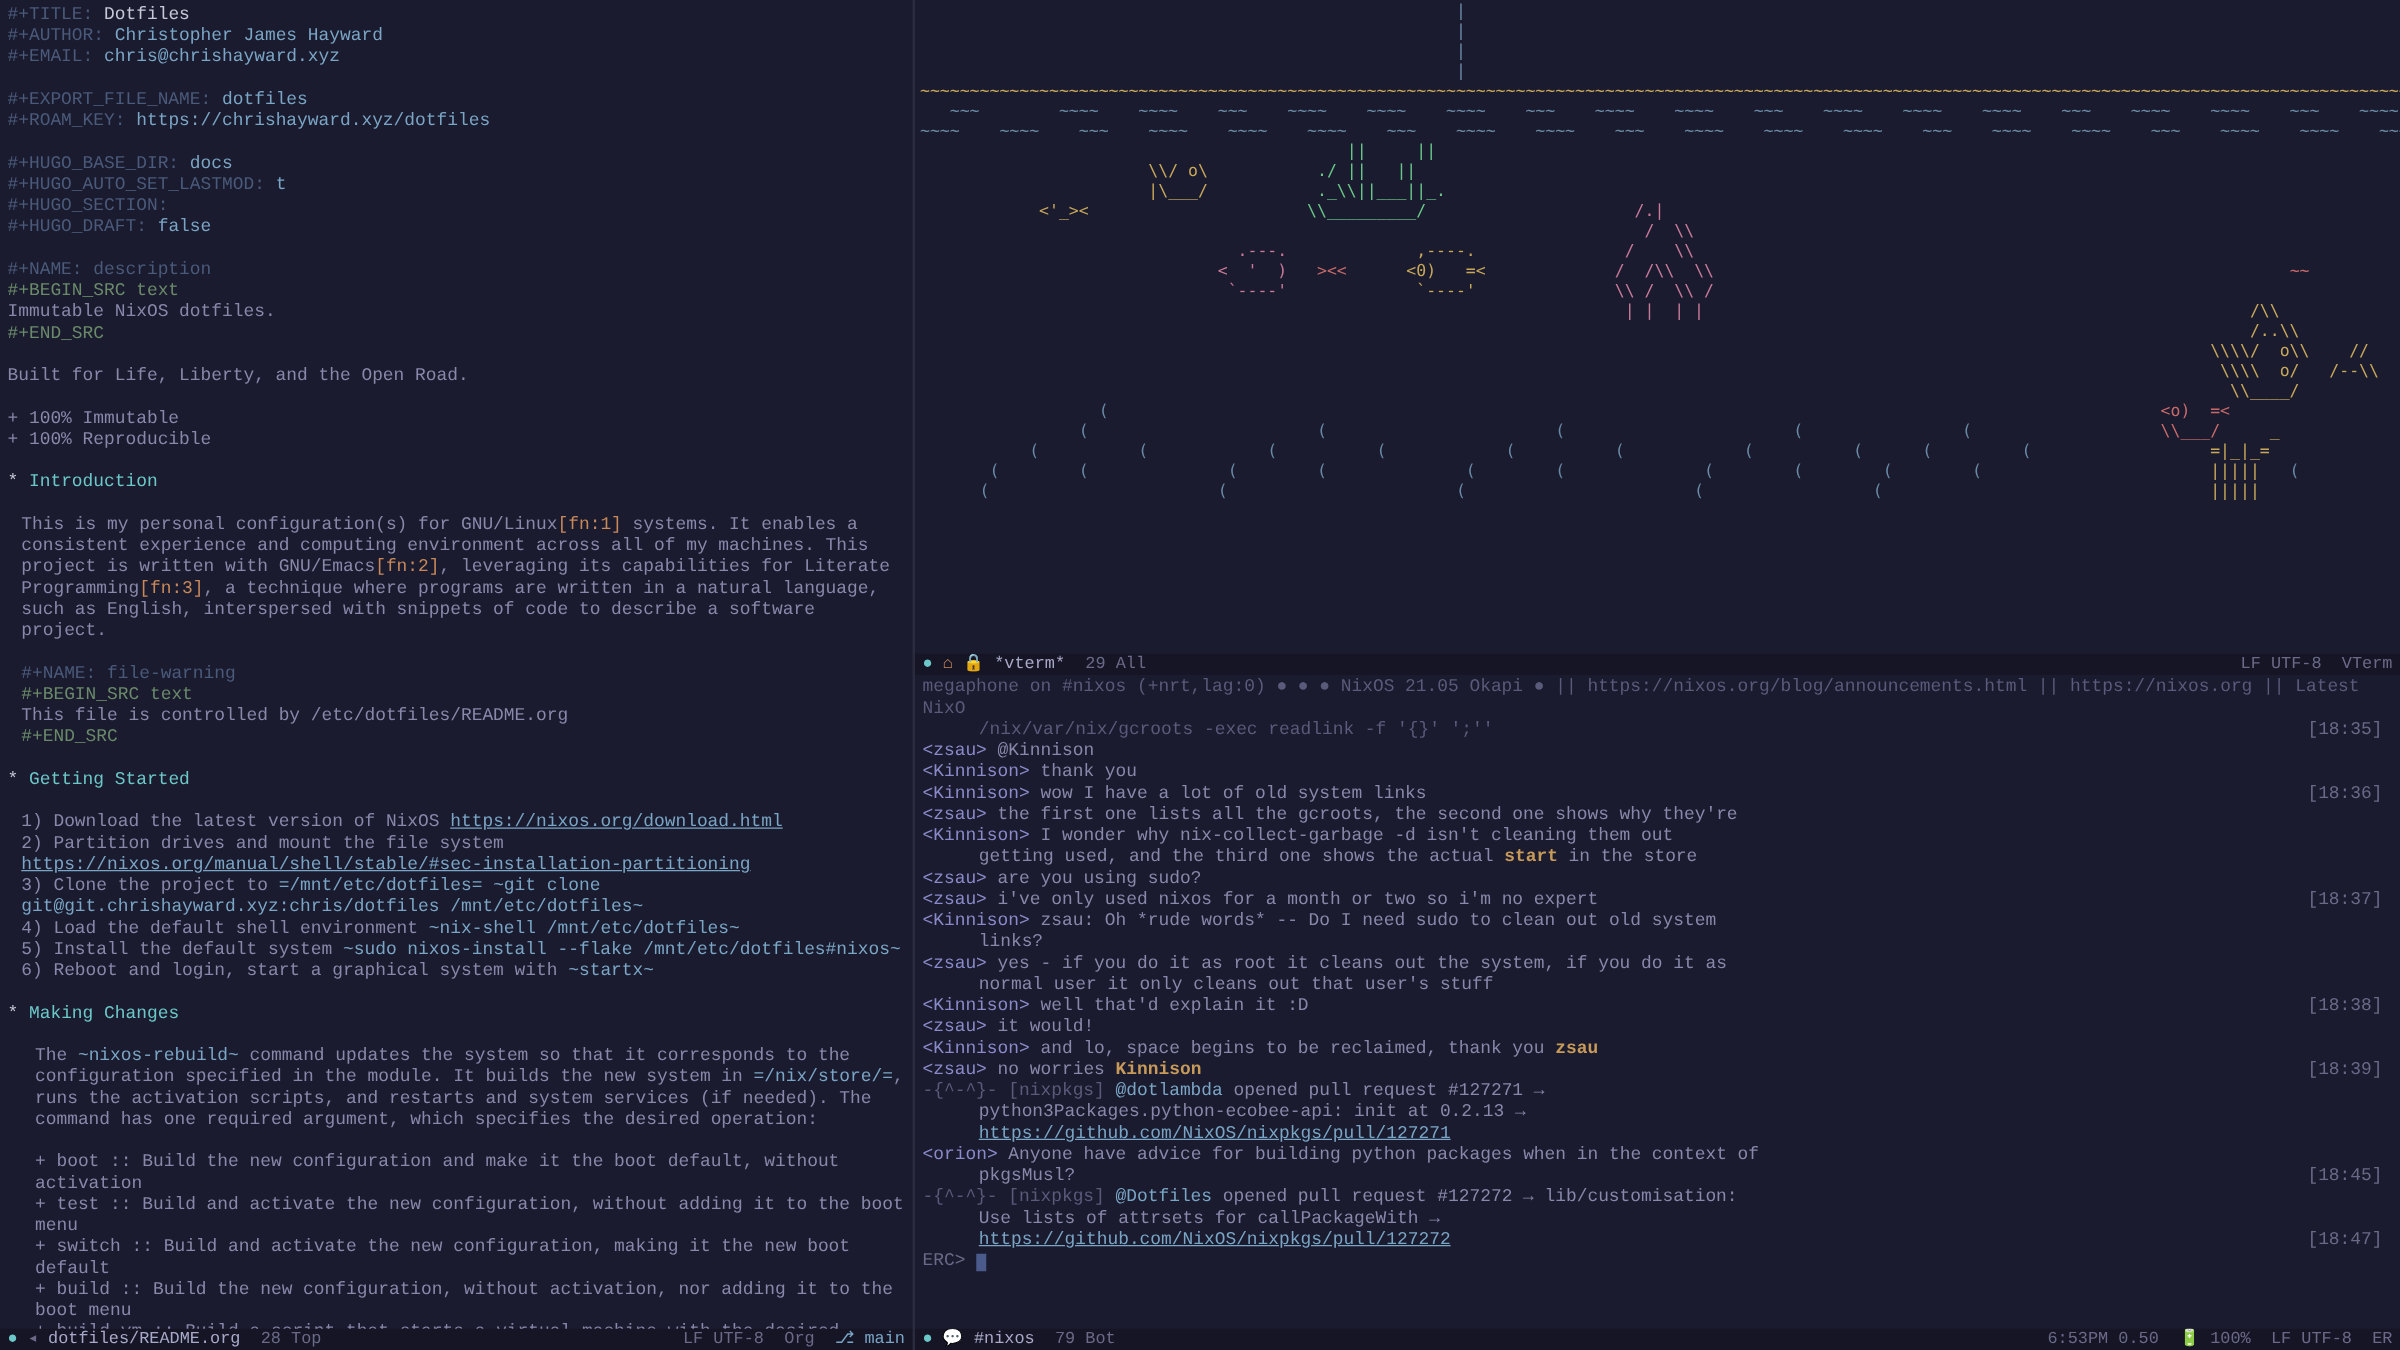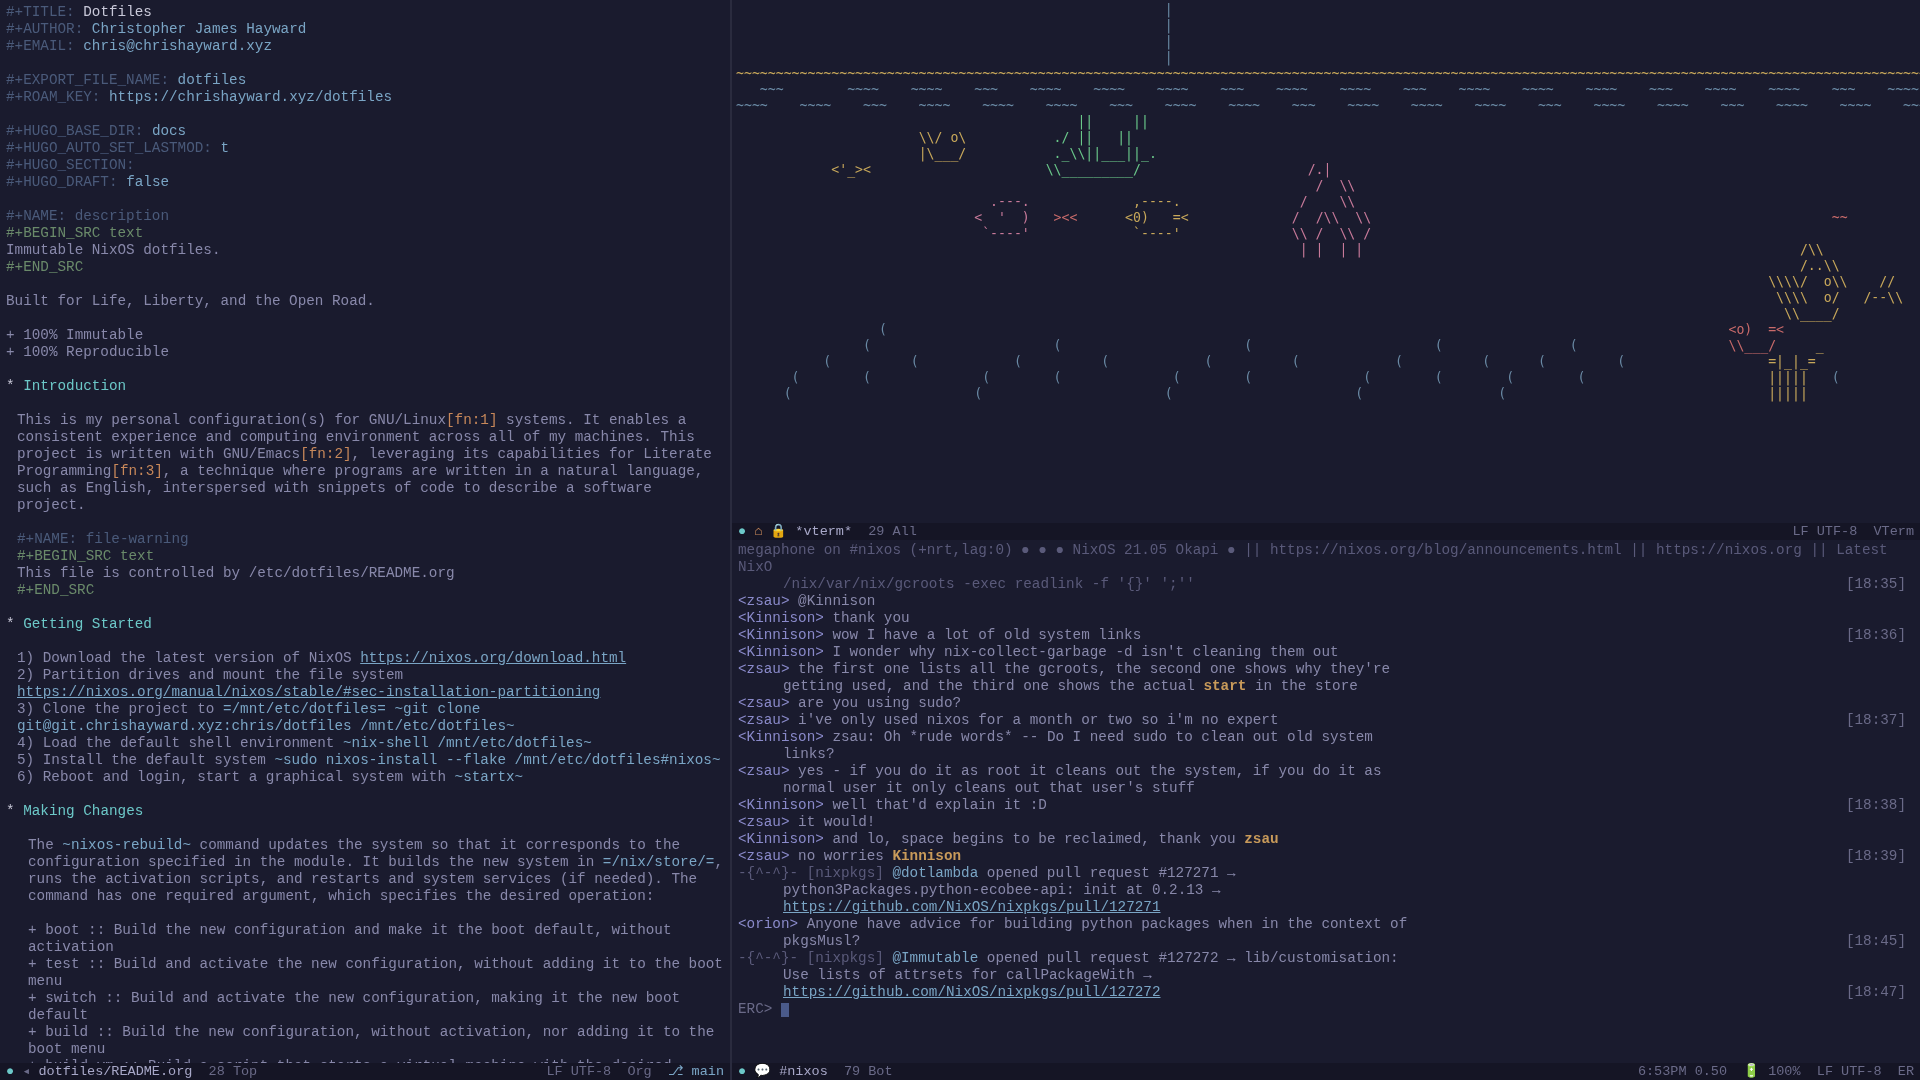--- a/index.html
+++ b/index.html
@@ -91,21 +91,21 @@
 <div class="org-block" style="padding-left:11px;"><span>This is my personal configuration(s) for GNU/Linux</span><span class="kw-fn">[fn:1]</span><span> systems. It enables a consistent experience and computing environment across all of my machines. This project is written with GNU/Emacs</span><span class="kw-fn">[fn:2]</span><span>, leveraging its capabilities for Literate Programming</span><span class="kw-fn">[fn:3]</span><span>, a technique where programs are written in a natural language, such as English, interspersed with snippets of code to describe a software project.</span></div>
 <div style="height:17px"></div>
 <div class="org-line" style="padding-left:11px;"><span class="kw-meta">#+NAME: file-warning</span></div>
 <div class="org-line" style="padding-left:11px;"><span class="kw-src">#+BEGIN_SRC text</span></div>
 <div class="org-line" style="padding-left:11px;">This file is controlled by /etc/dotfiles/README.org</div>
 <div class="org-line" style="padding-left:11px;"><span class="kw-src">#+END_SRC</span></div>
 <div style="height:17px"></div>
 <div class="org-line"><span class="star">* </span><span class="kw-head">Getting Started</span></div>
 <div style="height:17px"></div>
 <div class="org-line" style="padding-left:11px;"><span>1) Download the latest version of NixOS </span><span class="kw-link">https://nixos.org/download.html</span></div>
-<div class="org-line" style="padding-left:11px;"><span>2) Partition drives and mount the file system </span><span class="kw-link">https://nixos.org/manual/nixos/stable/#sec-installation-partitioning</span></div>
+<div class="org-line" style="padding-left:11px;"><span>2) Partition drives and mount the file system </span><span class="kw-link">https://nixos.org/manual/shell/stable/#sec-installation-partitioning</span></div>
 <div class="org-line" style="padding-left:11px;"><span>3) Clone the project to </span><span class="kw-inline">=/mnt/etc/dotfiles=</span><span class="kw-inline"> ~git clone git@git.chrishayward.xyz:chris/dotfiles /mnt/etc/dotfiles~</span></div>
 <div class="org-line" style="padding-left:11px;"><span>4) Load the default shell environment </span><span class="kw-inline">~nix-shell /mnt/etc/dotfiles~</span></div>
 <div class="org-line" style="padding-left:11px;"><span>5) Install the default system </span><span class="kw-inline">~sudo nixos-install --flake /mnt/etc/dotfiles#nixos~</span></div>
 <div class="org-line" style="padding-left:11px;"><span>6) Reboot and login, start a graphical system with </span><span class="kw-inline">~startx~</span></div>
 <div style="height:17px"></div>
 <div class="org-line"><span class="star">* </span><span class="kw-head">Making Changes</span></div>
 <div style="height:17px"></div>
 <div class="org-block" style="padding-left:22px;"><span>The </span><span class="kw-inline">~nixos-rebuild~</span><span> command updates the system so that it corresponds to the configuration specified in the module. It builds the new system in </span><span class="kw-inline">=/nix/store/=</span><span>, runs the activation scripts, and restarts and system services (if needed). The command has one required argument, which specifies the desired operation:</span></div>
 <div style="height:17px"></div>
 <div class="org-line" style="padding-left:22px;">+ boot :: Build the new configuration and make it the boot default, without activation</div>
@@ -174,41 +174,41 @@
     <span>VTerm</span>
   </div>
 
   <div class="pane" style="padding:2px 6px;">
     <div class="irc-line irc-sys"><span>megaphone on #nixos (+nrt,lag:0) ● ● ● NixOS 21.05 Okapi ● || https://nixos.org/blog/announcements.html || https://nixos.org || Latest NixO</span></div>
     <div class="irc-line irc-sys"><span style="padding-left:45px;">/nix/var/nix/gcroots -exec readlink -f '{}' ';''</span><span class="irc-time">[18:35]</span></div>
     <div id="irc-body">
           <div class="irc-line"><span class="irc-nick">&lt;zsau&gt;</span> <span class="irc-msg">@Kinnison</span></div>
           <div class="irc-line"><span class="irc-nick">&lt;Kinnison&gt;</span> <span class="irc-msg">thank you</span></div>
           <div class="irc-line"><span class="irc-nick">&lt;Kinnison&gt;</span> <span class="irc-msg">wow I have a lot of old system links</span><span class="irc-time">[18:36]</span></div>
+          <div class="irc-line"><span class="irc-nick">&lt;zsau&gt;</span> <span class="irc-msg">the first one lists all the gcroots, the second one shows why they're</span></div>
           <div class="irc-line"><span class="irc-nick">&lt;Kinnison&gt;</span> <span class="irc-msg">I wonder why nix-collect-garbage -d isn't cleaning them out</span></div>
-          <div class="irc-line"><span class="irc-nick">&lt;zsau&gt;</span> <span class="irc-msg">the first one lists all the gcroots, the second one shows why they're</span></div>
           <div class="irc-line" style="padding-left: 45px;"><span class="irc-msg">getting used, and the third one shows the actual </span><span class="irc-hl">start</span><span class="irc-msg"> in the store</span></div>
           <div class="irc-line"><span class="irc-nick">&lt;zsau&gt;</span> <span class="irc-msg">are you using sudo?</span></div>
           <div class="irc-line"><span class="irc-nick">&lt;zsau&gt;</span> <span class="irc-msg">i've only used nixos for a month or two so i'm no expert</span><span class="irc-time">[18:37]</span></div>
           <div class="irc-line"><span class="irc-nick">&lt;Kinnison&gt;</span> <span class="irc-msg">zsau: Oh *rude words* -- Do I need sudo to clean out old system</span></div>
           <div class="irc-line" style="padding-left: 45px;"><span class="irc-msg">links?</span></div>
           <div class="irc-line"><span class="irc-nick">&lt;zsau&gt;</span> <span class="irc-msg">yes - if you do it as root it cleans out the system, if you do it as</span></div>
           <div class="irc-line" style="padding-left: 45px;"><span class="irc-msg">normal user it only cleans out that user's stuff</span></div>
           <div class="irc-line"><span class="irc-nick">&lt;Kinnison&gt;</span> <span class="irc-msg">well that'd explain it :D</span><span class="irc-time">[18:38]</span></div>
           <div class="irc-line"><span class="irc-nick">&lt;zsau&gt;</span> <span class="irc-msg">it would!</span></div>
           <div class="irc-line"><span class="irc-nick">&lt;Kinnison&gt;</span> <span class="irc-msg">and lo, space begins to be reclaimed, thank you </span><span class="irc-hl">zsau</span></div>
           <div class="irc-line"><span class="irc-nick">&lt;zsau&gt;</span> <span class="irc-msg">no worries </span><span class="irc-hl">Kinnison</span><span class="irc-time">[18:39]</span></div>
         </div>
 
     <div class="irc-line"><span class="irc-sys">-{^-^}- </span><span class="irc-sys">[nixpkgs] </span><span class="irc-nick3">@dotlambda</span><span class="irc-msg"> opened pull request #127271 →</span></div>
     <div class="irc-line" style="padding-left:45px;"><span class="irc-msg">python3Packages.python-ecobee-api: init at 0.2.13 →</span></div>
     <div class="irc-line" style="padding-left:45px;"><span class="irc-link">https://github.com/NixOS/nixpkgs/pull/127271</span></div>
     <div class="irc-line"><span class="irc-nick">&lt;<span>orion</span>&gt;</span> <span class="irc-msg">Anyone have advice for building python packages when in the context of</span></div>
     <div class="irc-line" style="padding-left:45px;"><span class="irc-msg">pkgsMusl?</span><span class="irc-time">[18:45]</span></div>
-    <div class="irc-line"><span class="irc-sys">-{^-^}- </span><span class="irc-sys">[nixpkgs] </span><span class="irc-nick3">@Immutable</span><span class="irc-msg"> opened pull request #127272 → lib/customisation:</span></div>
+    <div class="irc-line"><span class="irc-sys">-{^-^}- </span><span class="irc-sys">[nixpkgs] </span><span class="irc-nick3">@Dotfiles</span><span class="irc-msg"> opened pull request #127272 → lib/customisation:</span></div>
     <div class="irc-line" style="padding-left:45px;"><span class="irc-msg">Use lists of attrsets for callPackageWith →</span></div>
     <div class="irc-line" style="padding-left:45px;"><span class="irc-link">https://github.com/NixOS/nixpkgs/pull/127272</span><span class="irc-time">[18:47]</span></div>
     <div class="irc-line"><span class="irc-prompt">ERC&gt;</span> <span class="irc-cursor"></span></div>
   </div>
 
   <div class="modeline">
     <span class="ml-dot">●&nbsp;</span>
     <span>💬&nbsp;</span>
     <span class="ml-file">#nixos</span>
     <span>&nbsp;&nbsp;</span>

